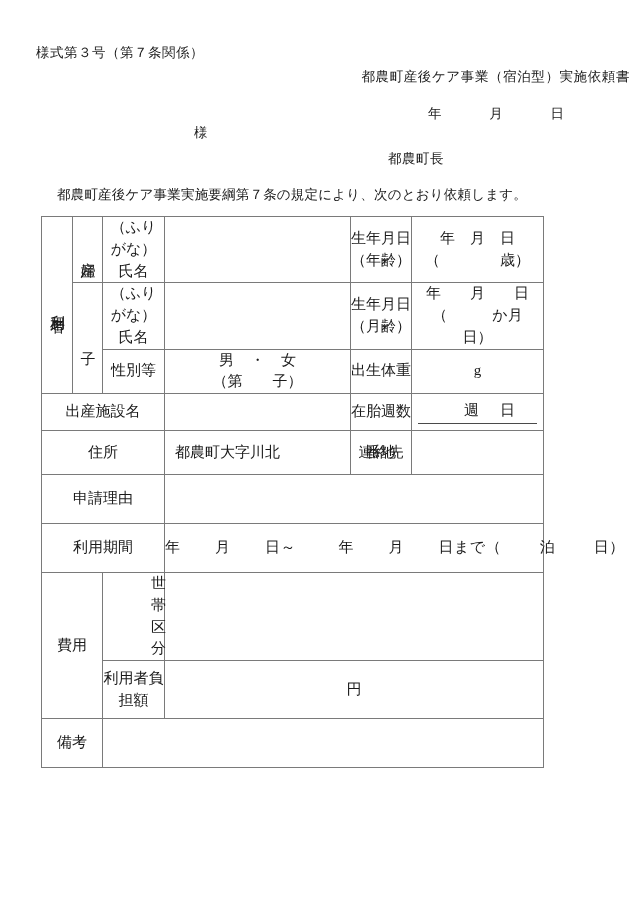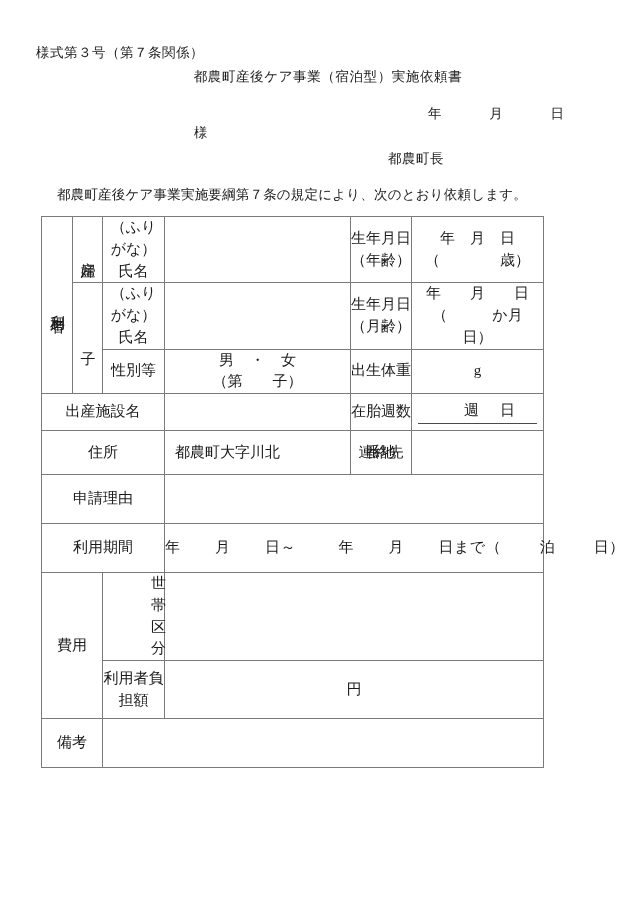--- a/index.html
+++ b/index.html
@@ -30,21 +30,21 @@
     top: 44px;
     font-size: 13.5px;
     letter-spacing: 0.5px;
     white-space: nowrap;
   }
   .doc-title {
     position: absolute;
     left: 0;
     top: 68px;
     width: 630px;
-    text-align: center;
+    text-align: right;
     font-size: 13.5px;
     letter-spacing: 0.6px;
     white-space: nowrap;
     padding-left: 26px;
     box-sizing: border-box;
   }
   .date-line {
     position: absolute;
     left: 428px;
     top: 105px;

